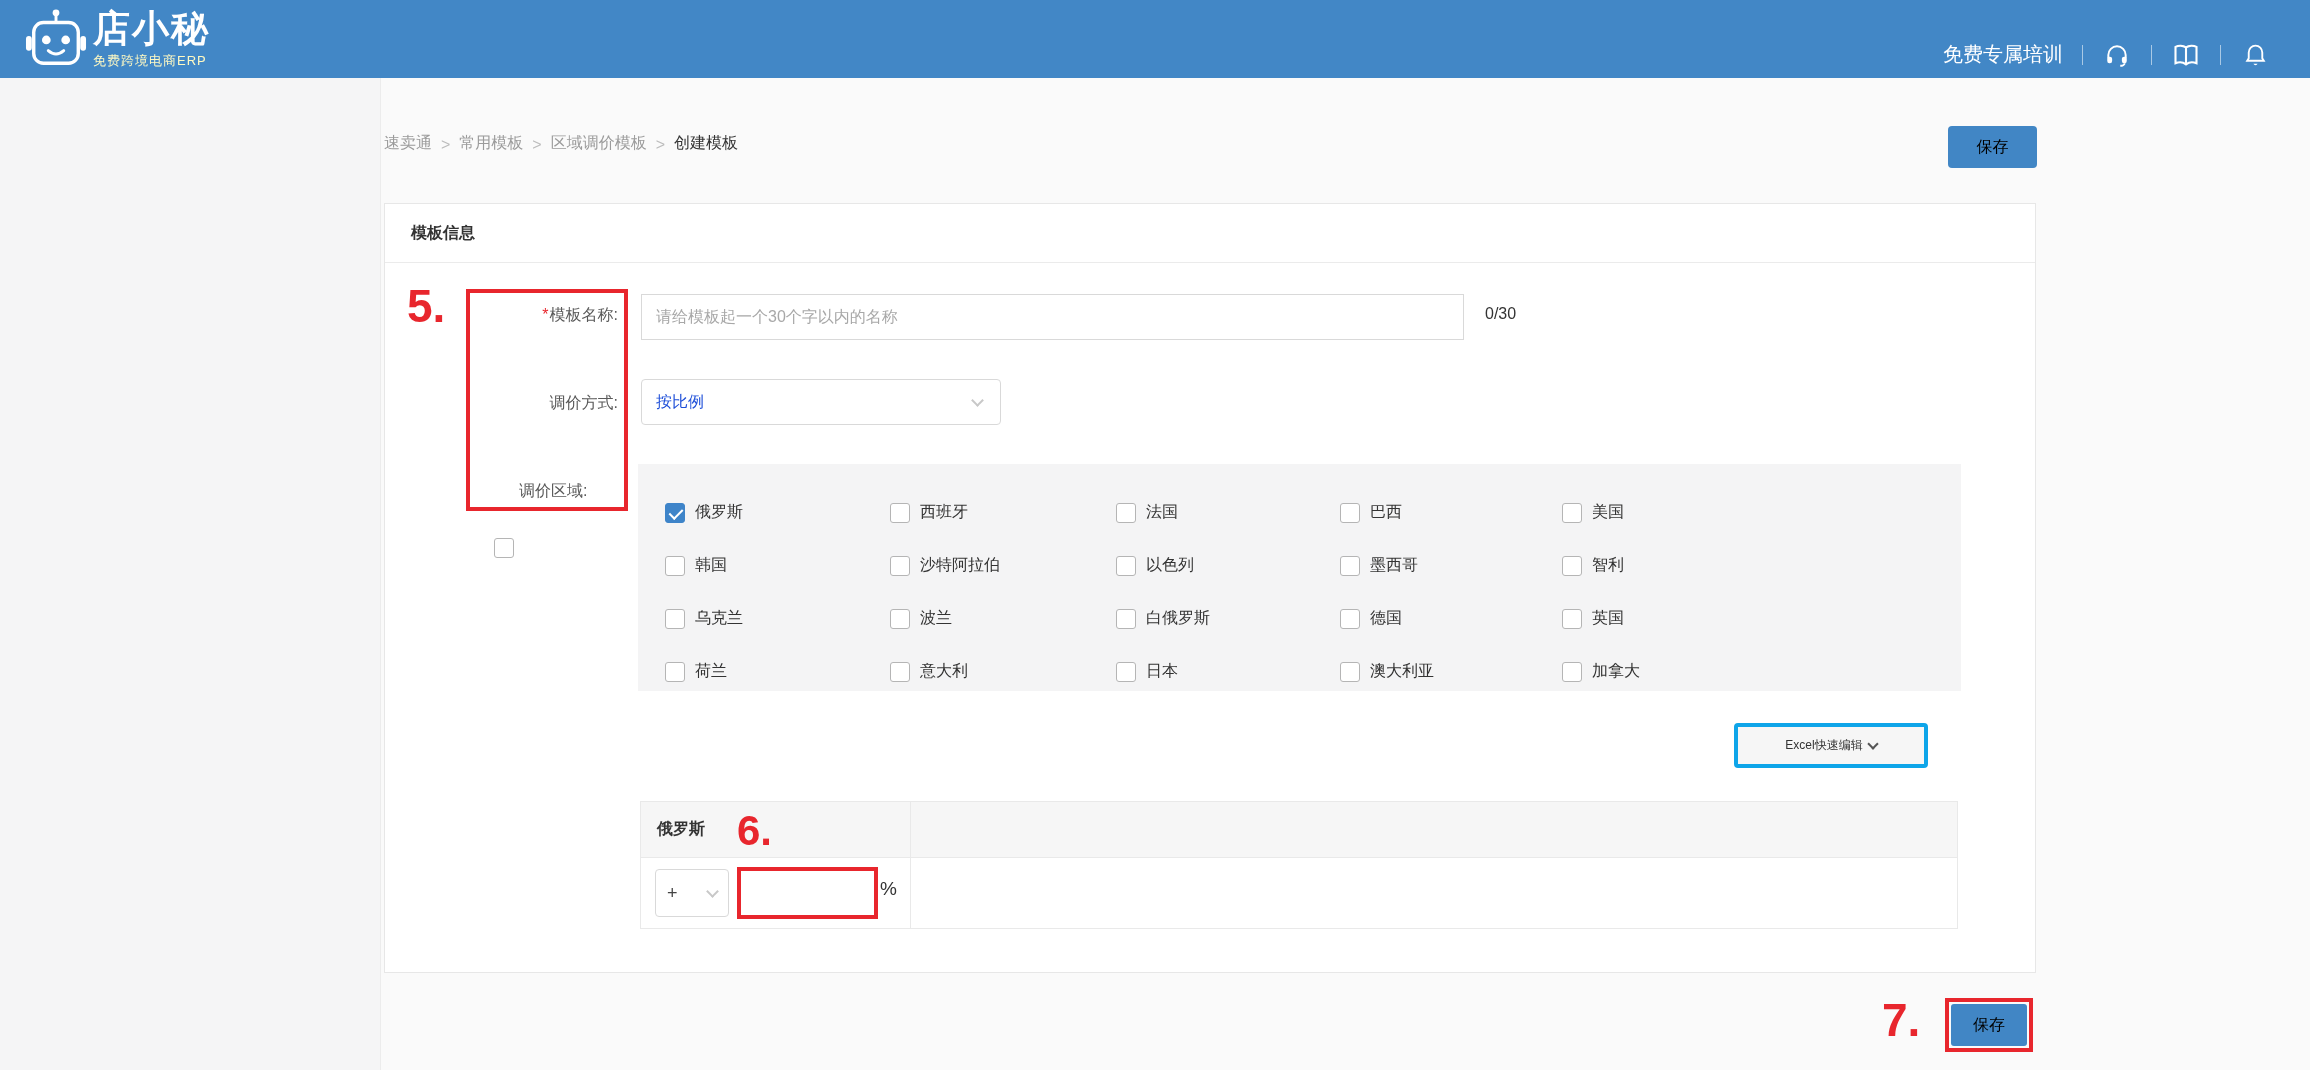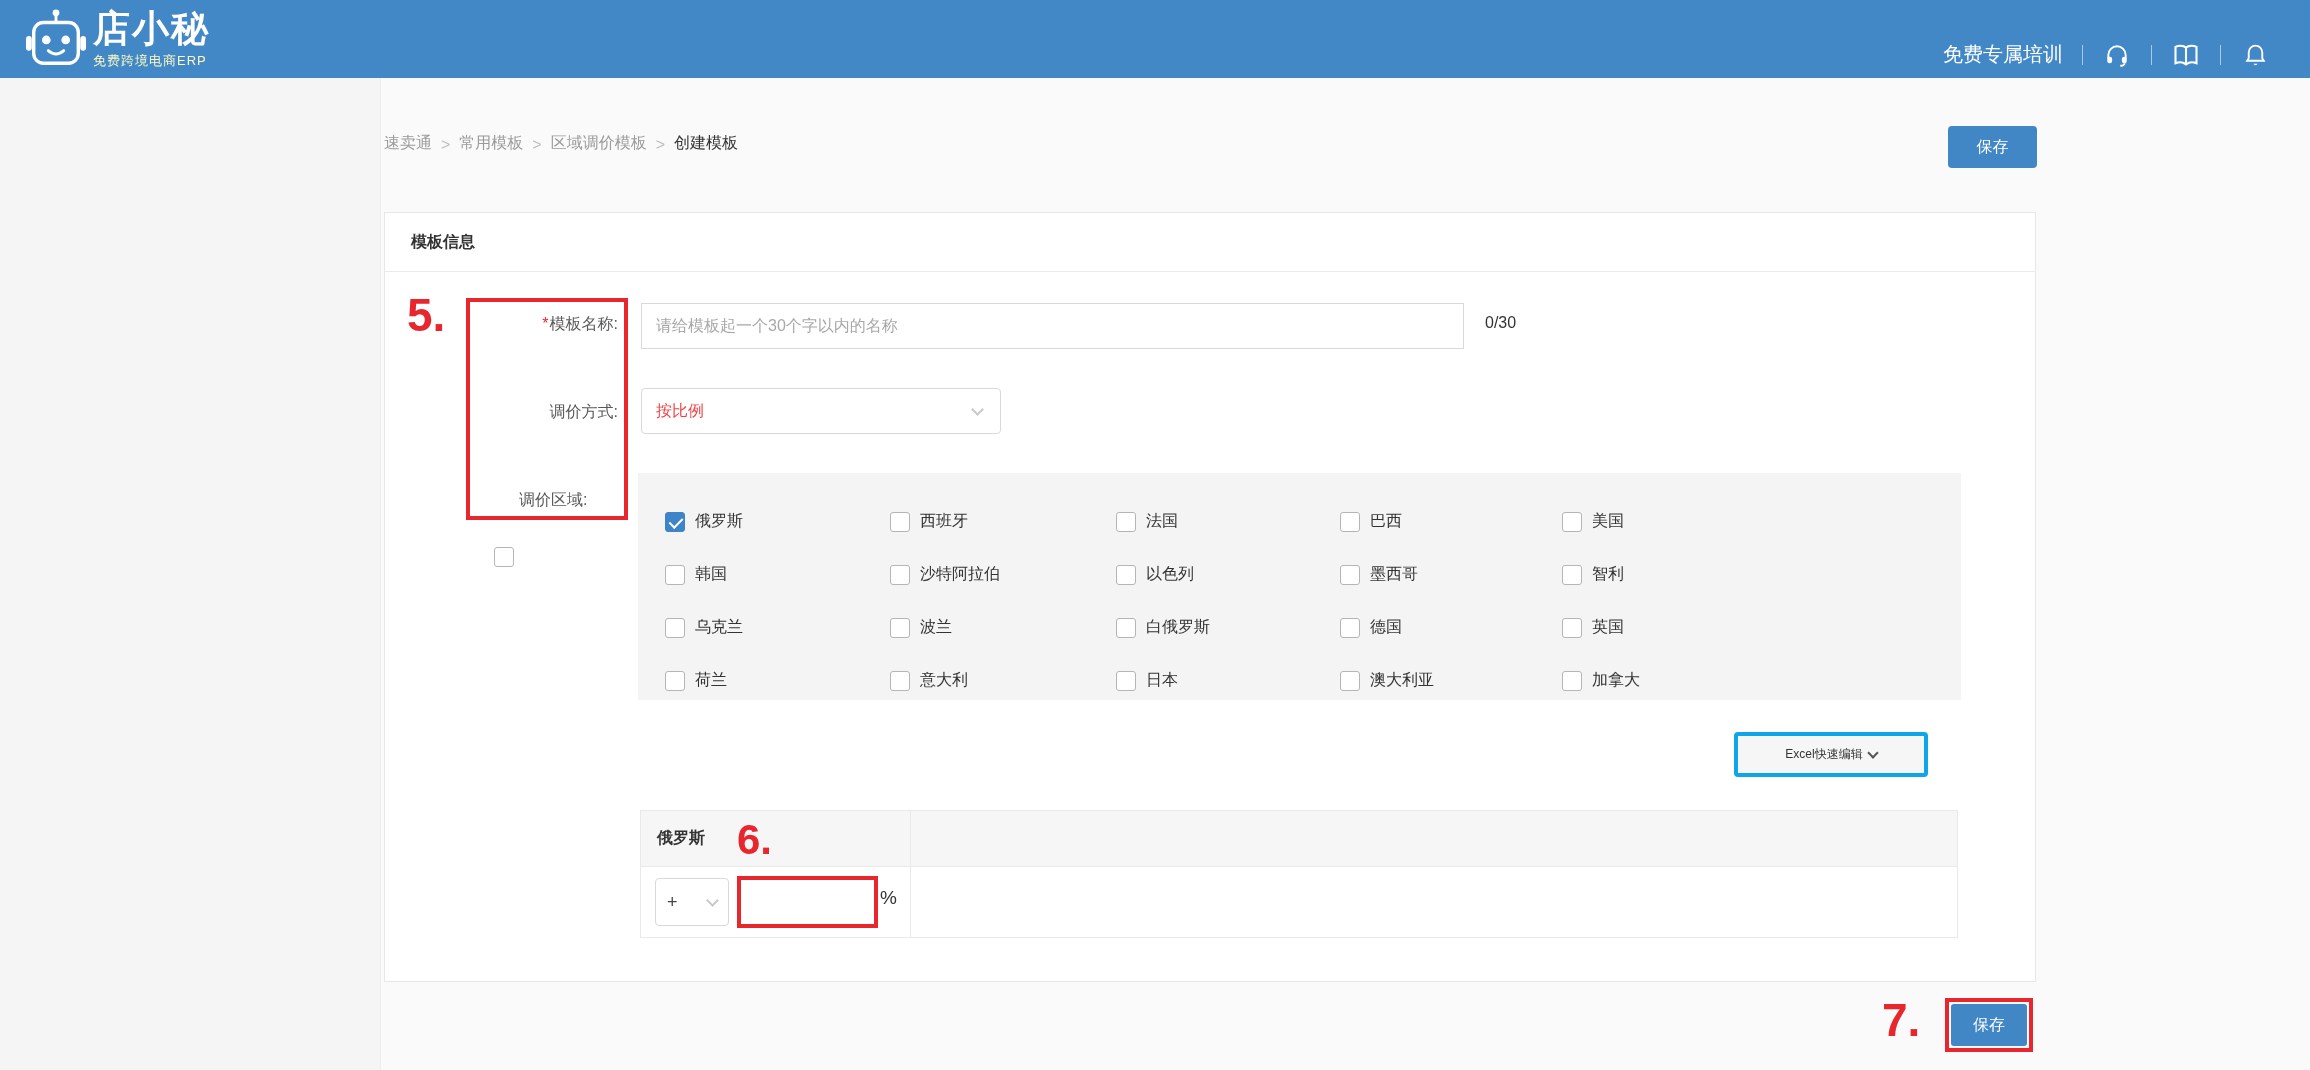--- a/index.html
+++ b/index.html
@@ -20,47 +20,47 @@
   .nav-right .training { font-size:20px; cursor:pointer; }
   .nav-sep { width:1px; height:20px; background:rgba(255,255,255,.55); margin:0 19px; }
   .nav-ico { width:30px; height:30px; display:flex; align-items:center; justify-content:center; cursor:pointer; }
 
   
   .content-bg { position:absolute; left:380px; top:78px; width:1930px; height:992px; background:#fafafa; border-left:1px solid #ececec; }
   .breadcrumb { position:absolute; left:384px; top:133px; font-size:16px; color:#9b9b9b; display:flex; align-items:flex-end; }
   .breadcrumb .sep { margin:0 9px; color:#bcbcbc; }
   .breadcrumb .link { cursor:pointer; }
   .breadcrumb .current { color:#333; }
-  .btn-blue { background:#4186c5; color:#ffffff; border:none; border-radius:4px; font-size:16px;
+  .btn-blue { background:#4186c5; color:#000000; border:none; border-radius:4px; font-size:16px;
               font-family:inherit; cursor:pointer; display:flex; align-items:center; justify-content:center; }
   .save-top { position:absolute; left:1948px; top:126px; width:89px; height:42px; }
 
   
-  .card { position:absolute; left:384px; top:212px; width:1652px; height:770px; background:#fff; border:1px solid #e7e7e7; }
+  .card { position:absolute; left:384px; top:203px; width:1652px; height:770px; background:#fff; border:1px solid #e7e7e7; }
   .card-header { height:59px; border-bottom:1px solid #ebebeb; display:flex; align-items:center; padding-left:26px; }
   .card-header .title { font-size:16px; font-weight:bold; color:#333; }
 
   .ann { position:absolute; color:#e8262d; font-weight:bold; font-size:46px; line-height:1; z-index:8; }
   .ann-step5 { left:22px; top:79px; }
   .redbox-labels { position:absolute; left:81px; top:85px; width:162px; height:222px; border:4px solid #e8262d; z-index:7; pointer-events:none; }
 
   .f-label { position:absolute; width:140px; left:93px; text-align:right; font-size:16px; color:#595959; line-height:24px; }
   .req { color:#e8262d; margin-right:1px; }
   .name-label { top:99px; }
   .method-label { top:187px; }
   .region-label { position:absolute; left:134px; top:277px; font-size:16px; color:#595959; }
   .region-cb { position:absolute; left:109px; top:275px; }
 
   .text-input { position:absolute; left:256px; top:90px; width:823px; height:46px; border:1px solid #d9d9d9;
                 border-radius:0; padding:0 14px; font-size:16px; color:#333; font-family:inherit; background:#fff; }
   .text-input::placeholder { color:#a8a8a8; }
   .counter { position:absolute; left:1100px; top:101px; font-size:16px; color:#333; }
 
   .select { position:absolute; left:256px; top:175px; width:360px; height:46px; border:1px solid #d9d9d9;
-            border-radius:4px; background:#fff; display:flex; align-items:center; padding:0 14px; font-size:16px; color:#ef4444; cursor:pointer; }
+            border-radius:4px; background:#fff; display:flex; align-items:center; padding:0 14px; font-size:16px; color:#1d4ed8; cursor:pointer; }
   .chev { display:inline-block; width:9px; height:9px; border-right:2px solid #c8c8c8; border-bottom:2px solid #c8c8c8;
           transform:rotate(45deg); margin-top:-4px; }
   .select .chev { position:absolute; right:18px; top:20px; }
 
   .cb { width:20px; height:20px; border:1px solid #b5b5b5; border-radius:3px; background:#fff; display:inline-block;
         position:relative; cursor:pointer; flex:none; }
   .cb.checked { background:#3e84c9; border-color:#3e84c9; }
   .cb.checked::after { content:""; position:absolute; left:6px; top:2px; width:6px; height:11px;
         border-right:2.5px solid #fff; border-bottom:2.5px solid #fff; transform:rotate(45deg); }
 

